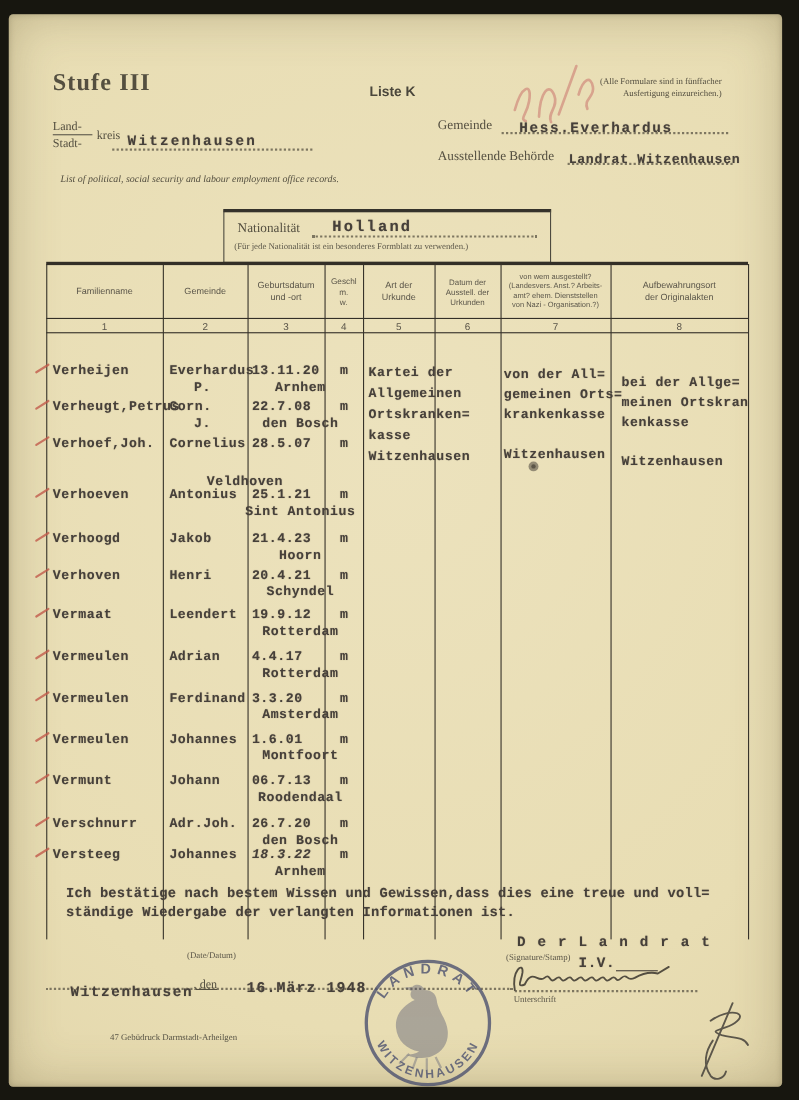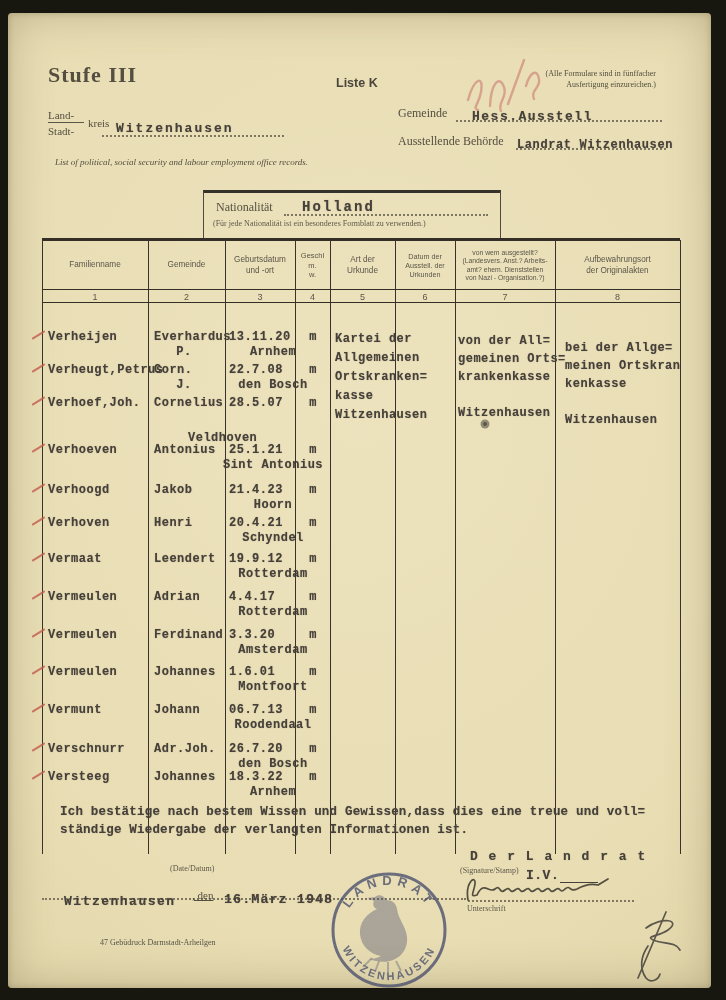--- a/index.html
+++ b/index.html
@@ -51,21 +51,21 @@
 
   <div class="abs print" style="left:48px;top:109px;font-size:11px;">Land-</div>
   <div class="abs" style="left:48px;top:122px;width:36px;height:1.2px;background:#5b564a;"></div>
   <div class="abs print" style="left:48px;top:125px;font-size:11px;">Stadt-</div>
   <div class="abs print" style="left:88px;top:117px;font-size:11px;">kreis</div>
   <div class="abs dotted" style="left:102px;top:120px;width:182px;height:15px;"></div>
   <div class="abs t" style="left:116px;top:121px;font-size:13px;letter-spacing:2px;">Witzenhausen</div>
 
   <div class="abs print" style="left:398px;top:106px;font-size:12px;">Gemeinde</div>
   <div class="abs dotted" style="left:456px;top:98px;width:206px;height:22px;"></div>
-  <div class="abs t" style="left:472px;top:109px;font-size:13px;letter-spacing:1.5px;">Hess.Ausstell</div>
+  <div class="abs t" style="left:472px;top:109px;font-size:13px;letter-spacing:1.5px;">Hess.Everhardus</div>
 
   <div class="abs print" style="left:398px;top:134px;font-size:12px;">Ausstellende Behörde</div>
   <div class="abs dotted" style="left:516px;top:126px;width:150px;height:22px;"></div>
   <div class="abs t" style="left:517px;top:138px;font-size:12px;letter-spacing:.6px;">Landrat Witzenhausen</div>
 
   <div class="abs print" style="left:55px;top:157px;font-size:9px;font-style:italic;">List of political, social security and labour employment office records.</div>
 
   <div class="abs" style="left:203px;top:190px;width:296px;height:45px;border:1.5px solid #4d4a3f;border-top:3px solid #35322b;"></div>
   <div class="abs print" style="left:216px;top:200px;font-size:12px;">Nationalität</div>
   <div class="abs dotted" style="left:284px;top:200px;width:204px;height:14px;"></div>
@@ -206,21 +206,21 @@
         <span style="left: 0px; top: 0px;">Verschnurr</span>
         <span style="left: 106px; top: 0px;">Adr.Joh.</span>
         <span style="left: 181px; top: 0px;">26.7.20</span>
         <span style="left: 252px; top: 0px; width: 26px; text-align: center;">m</span>
         <span style="left: 140px; top: 15px; width: 170px; text-align: center;">den Bosch</span>
       </div>
       <div class="row t" style="top: 770px;">
         <div class="tick"></div>
         <span style="left: 0px; top: 0px;">Versteeg</span>
         <span style="left: 106px; top: 0px;">Johannes</span>
-        <span style="left: 181px; top: 0px;">18.3.22</span>
+        <span style="left: 181px; top: 0px; font-style: italic;">18.3.22</span>
         <span style="left: 252px; top: 0px; width: 26px; text-align: center;">m</span>
         <span style="left: 140px; top: 15px; width: 170px; text-align: center;">Arnhem</span>
       </div>
     </div>
 
   <div class="abs t prelines blocktext" style="left:335px;top:330px;">Kartei der
 Allgemeinen
 Ortskranken=
 kasse
 Witzenhausen</div>
@@ -245,21 +245,21 @@
 
   <div class="abs t nowrap" style="left:470px;top:849px;font-size:13px;letter-spacing:1.5px;">D e r  L a n d r a t</div>
 
   <div class="abs smallnote" style="left:170px;top:864px;">(Date/Datum)</div>
   <div class="abs smallnote" style="left:460px;top:866px;">(Signature/Stamp)</div>
   <div class="abs t" style="left:526px;top:868px;font-size:13px;">I.V.</div>
   <div class="abs" style="left:560px;top:882px;width:38px;height:1.4px;background:#46403a;"></div>
 
   <div class="abs dotted" style="left:42px;top:884px;width:424px;height:14px;"></div>
   <div class="abs t" style="left:64px;top:894px;font-size:13px;letter-spacing:1.5px;">Witzenhausen</div>
-  <div class="abs print" style="left:192px;top:889px;font-size:11px;text-decoration:underline;">, den</div>
+  <div class="abs print" style="left:176px;top:889px;font-size:11px;text-decoration:underline;">, den</div>
   <div class="abs t" style="left:224px;top:892px;font-size:13.5px;letter-spacing:1px;">16.März 1948</div>
 
   <div class="abs dotted" style="left:468px;top:886px;width:166px;height:14px;"></div>
   <svg class="abs" style="left:462px;top:870px;" width="180" height="38" viewBox="0 0 180 38">
     <path fill="none" stroke="#3a352d" stroke-width="1.7" stroke-linecap="round" opacity=".85" d="M6,30 C3,12 14,4 13,14 C12,22 7,28 15,25 C22,10 27,24 33,19 C39,14 37,25 43,20 C49,15 47,25 53,20 C59,15 57,25 63,20 C69,15 67,25 73,20 C79,15 77,25 83,20 C89,15 87,25 93,20 C99,15 97,25 103,19 C109,14 107,23 115,19 C122,15 128,13 136,15 L146,9"></path>
   </svg>
   <div class="abs smallnote" style="left:467px;top:904px;">Unterschrift</div>
 
   <svg class="abs" style="left:326px;top:866px;" width="126" height="128" viewBox="0 0 126 128">
     <g opacity="0.8">

